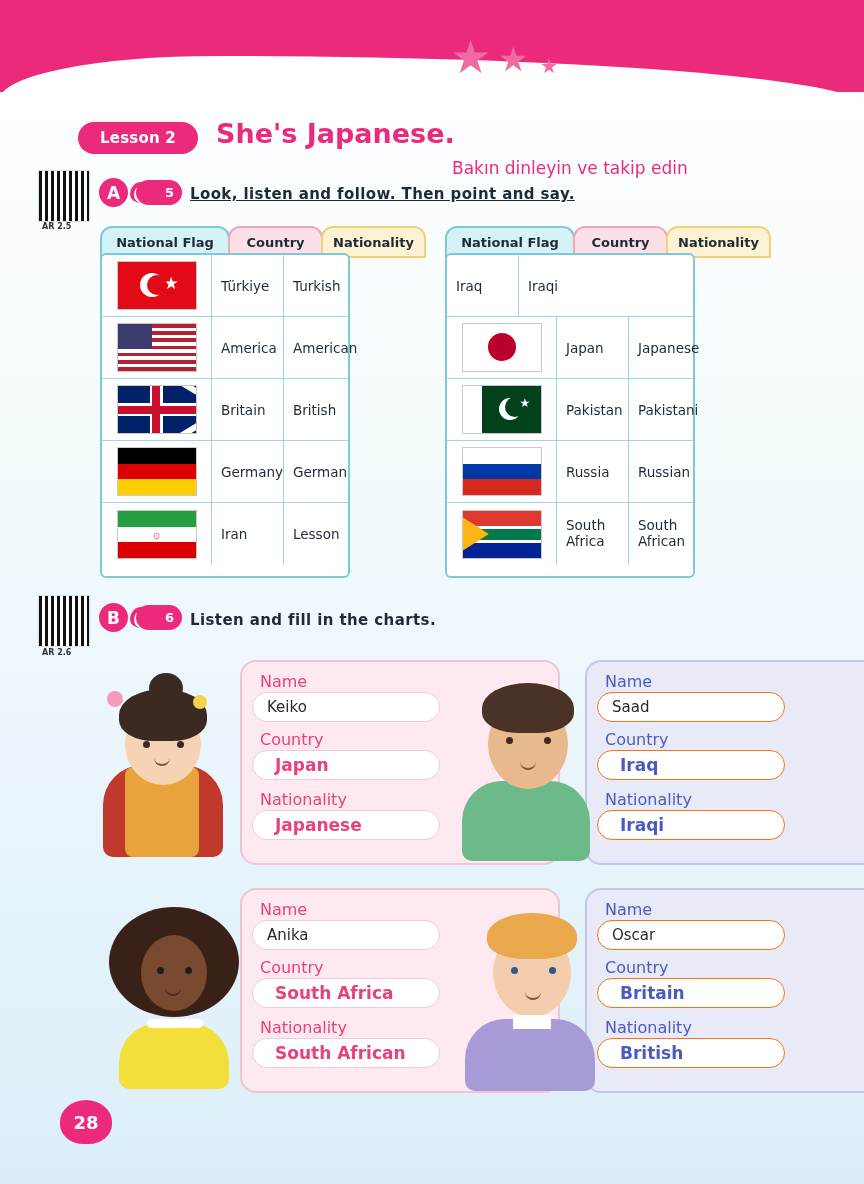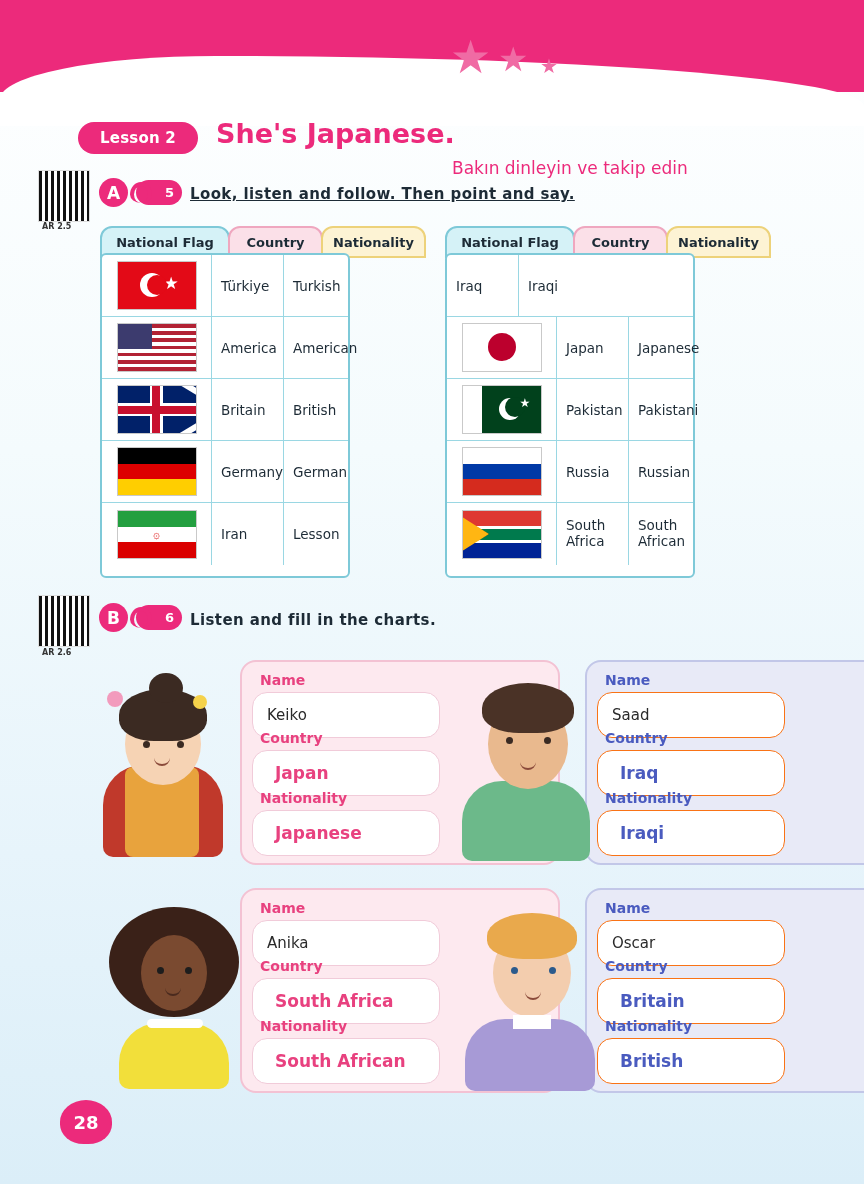--- a/index.html
+++ b/index.html
@@ -195,26 +195,26 @@
     box-sizing:border-box;
   }
   .card.pink{background:#fde9ef;border:2px solid #f3c2d3;}
   .card.blue{background:#e8eaf7;border:2px solid #c2c7e8;}
   .card.c1{left:240px;top:660px;}
   .card.c2{left:585px;top:660px;}
   .card.c3{left:240px;top:888px;}
   .card.c4{left:585px;top:888px;}
 
   .clabel{
-    position:absolute;font-size:14px;font-weight:bold;
+    position:absolute;font-size:16px;font-weight:normal;
   }
   .pink .clabel{color:#e8417f;}
   .blue .clabel{color:#4a5bbf;}
   .cfield{
-    position:absolute;height:46px;border-radius:15px;background:#fff;
+    position:absolute;height:30px;border-radius:15px;background:#fff;
     box-sizing:border-box;display:flex;align-items:center;padding-left:14px;
     font-size:15px;color:#2a2a2a;
   }
   .pink .cfield{border:1px solid #f1cbd9;}
   .blue .cfield{border:1px solid #f97316;}
   .cfield.handw{font-size:17px;color:#e8417f;font-weight:bold;padding-left:22px;}
   .blue .cfield.handw{color:#4a5bbf;}
 
   .l1{left:18px;top:10px;}  .fl1{left:10px;top:30px;width:188px;}
   .l2{left:18px;top:68px;}  .fl2{left:10px;top:88px;width:188px;}

